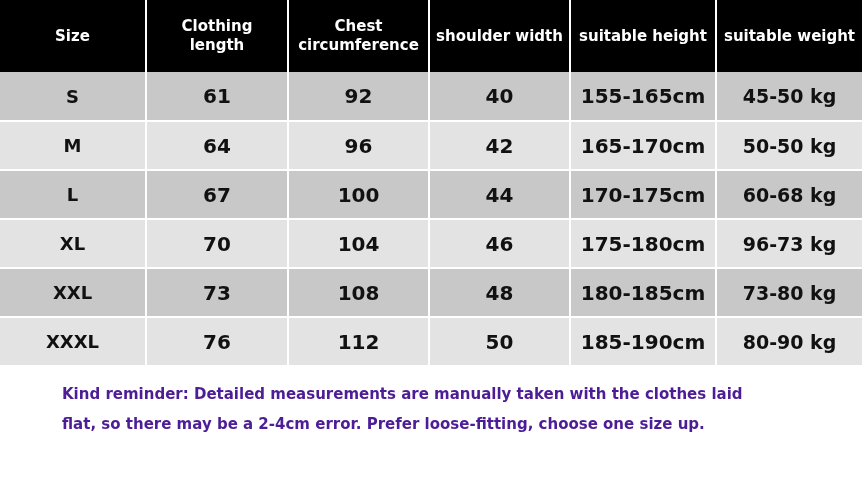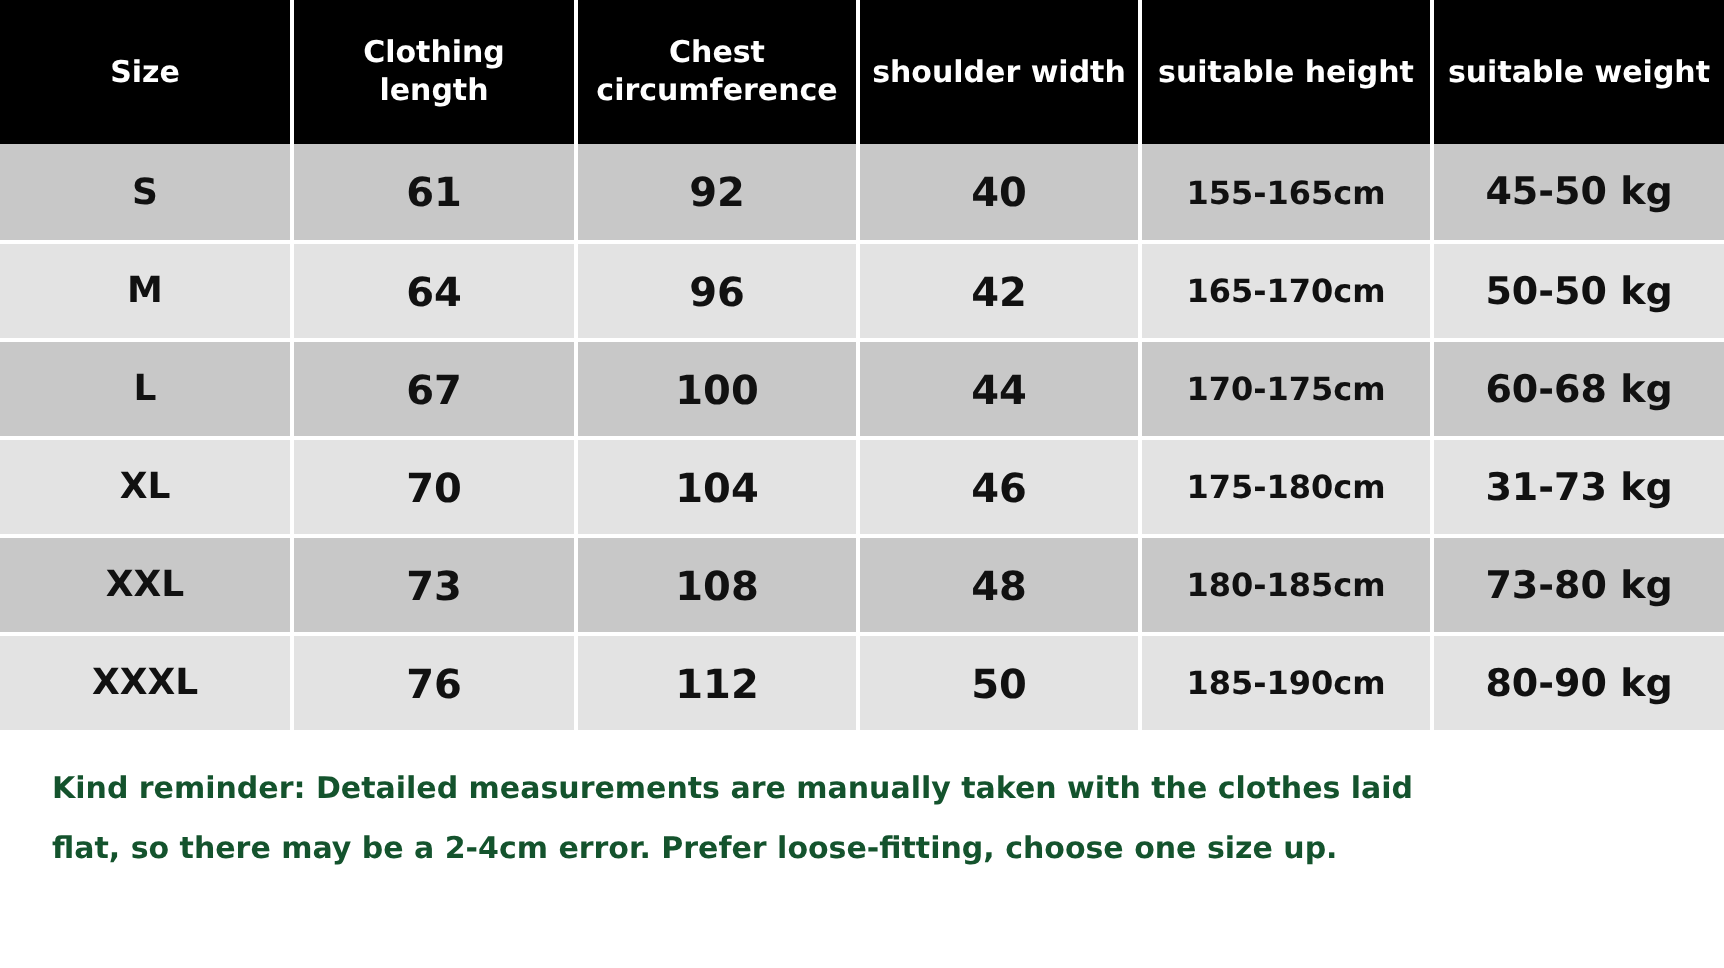--- a/index.html
+++ b/index.html
@@ -63,33 +63,34 @@
   tbody tr.shade-dark td { background: #c8c8c8; }
   tbody tr.shade-light td { background: #e3e3e3; }
   tbody td.col-weight {
     font-size: 19px;
     font-weight: bold;
   }
   tbody td.col-size {
     font-size: 18px;
   }
   tbody td.col-height {
-    font-size: 16px;
+    font-size: 20px;
   }
 
   .note {
     padding: 12px 26px 0 26px;
     box-sizing: border-box;
   }
   .note-line {
     font-size: 15px;
     font-weight: bold;
-    color: #14532d;
+    color: #4c1d95;
     line-height: 30px;
     white-space: nowrap;
+    margin-left: 36px;
   }
 </style>
 </head>
 <body>
 
 <div id="size-chart">
 
   <table class="size-table">
     <colgroup>
       <col class="c0">
@@ -133,21 +134,21 @@
         <td>44</td>
         <td class="col-height">170-175cm</td>
         <td class="col-weight">60-68 kg</td>
       </tr>
       <tr class="shade-light">
         <td class="col-size">XL</td>
         <td>70</td>
         <td>104</td>
         <td>46</td>
         <td class="col-height">175-180cm</td>
-        <td class="col-weight">31-73 kg</td>
+        <td class="col-weight">96-73 kg</td>
       </tr>
       <tr class="shade-dark">
         <td class="col-size">XXL</td>
         <td>73</td>
         <td>108</td>
         <td>48</td>
         <td class="col-height">180-185cm</td>
         <td class="col-weight">73-80 kg</td>
       </tr>
       <tr class="shade-light">

